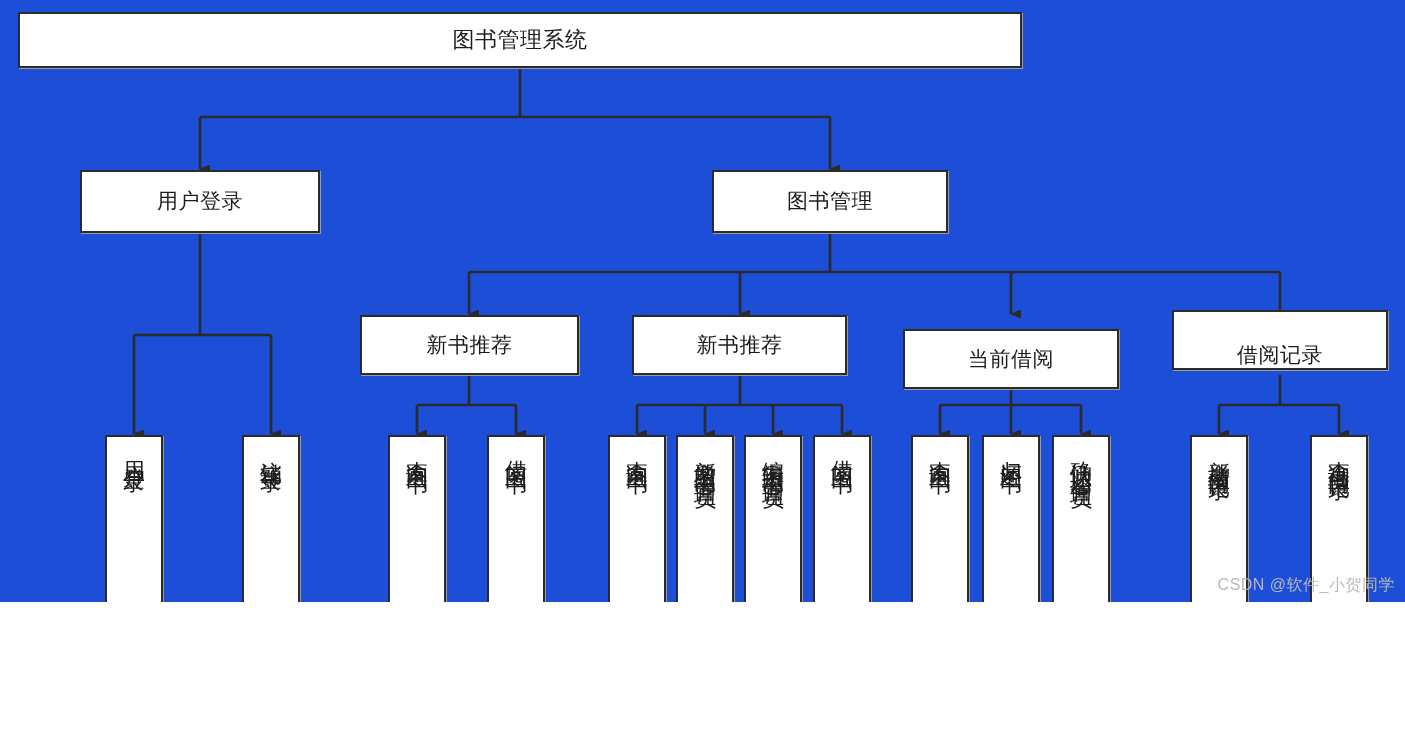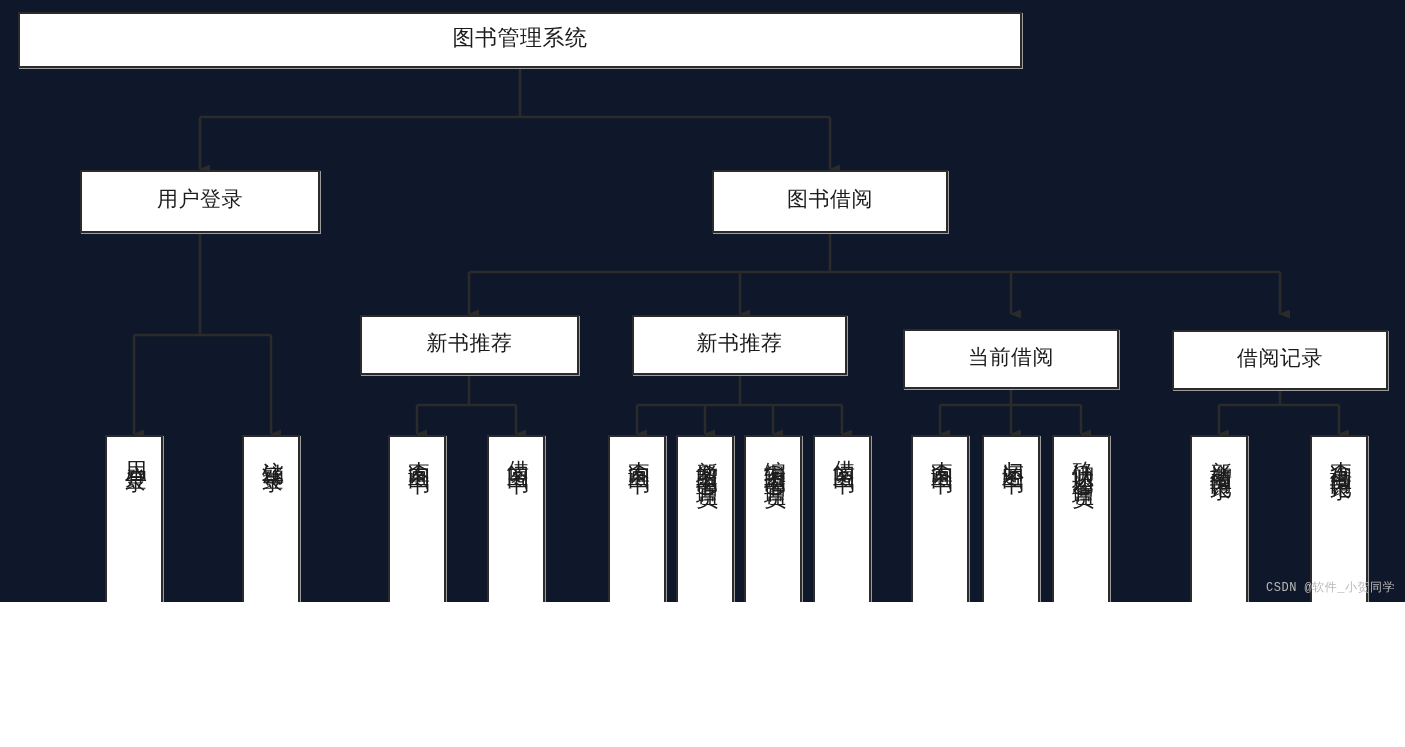--- a/index.html
+++ b/index.html
@@ -8,23 +8,22 @@
     padding: 0;
     background: #ffffff;
   }
   body {
     font-family: "Liberation Sans", "DejaVu Sans", sans-serif;
   }
   #diagram-root {
     position: relative;
     width: 1405px;
     height: 602px;
-    background: #0f172a;
+    background: #1d4ed8;
     overflow: hidden;
-    font-family: Liberation Mono, monospace;
   }
   #edge-layer {
     position: absolute;
     left: 0;
     top: 0;
     width: 1405px;
     height: 747px;
   }
   .node {
     position: absolute;
@@ -58,21 +57,21 @@
     text-orientation: upright;
     font-size: 22px;
     letter-spacing: 4px;
     line-height: 1.0;
     white-space: nowrap;
   }
   #watermark {
     position: absolute;
     right: 10px;
     bottom: 6px;
-    font-size: 12px;
+    font-size: 16px;
     color: #b9b9b9;
     white-space: nowrap;
     letter-spacing: 0.5px;
     pointer-events: none;
   }
 </style>
 </head>
 <body>
 
 <div id="diagram-root">
@@ -121,32 +120,32 @@
   </svg>
 
   <div id="nodes-layer">
       <div class="node root-node h-node" style="left: 18px; top: 12px; width: 1004px; height: 56px;">
         <div class="node-label">图书管理系统</div>
       </div>
       <div class="node h-node" style="left: 80px; top: 170px; width: 240px; height: 63px;">
         <div class="node-label">用户登录</div>
       </div>
       <div class="node h-node" style="left: 712px; top: 170px; width: 236px; height: 63px;">
-        <div class="node-label">图书借阅</div>
+        <div class="node-label">图书管理</div>
       </div>
       <div class="node h-node" style="left: 360px; top: 315px; width: 219px; height: 60px;">
         <div class="node-label">新书推荐</div>
       </div>
       <div class="node h-node" style="left: 632px; top: 315px; width: 215px; height: 60px;">
         <div class="node-label">新书推荐</div>
       </div>
       <div class="node h-node" style="left: 903px; top: 329px; width: 216px; height: 60px;">
         <div class="node-label">当前借阅</div>
       </div>
-      <div class="node h-node" style="left: 1172px; top: 330px; width: 216px; height: 60px;">
+      <div class="node h-node" style="left: 1172px; top: 310px; width: 216px; height: 60px; align-items: flex-end;">
         <div class="node-label">借阅记录</div>
       </div>
       <div class="node v-node" style="left: 105px; top: 435px; width: 58px; height: 300px;">
         <div class="node-label">用户登录</div>
       </div>
       <div class="node v-node" style="left: 242px; top: 435px; width: 58px; height: 300px;">
         <div class="node-label">注销登录</div>
       </div>
       <div class="node v-node" style="left: 388px; top: 435px; width: 58px; height: 300px;">
         <div class="node-label">查询图书</div>

